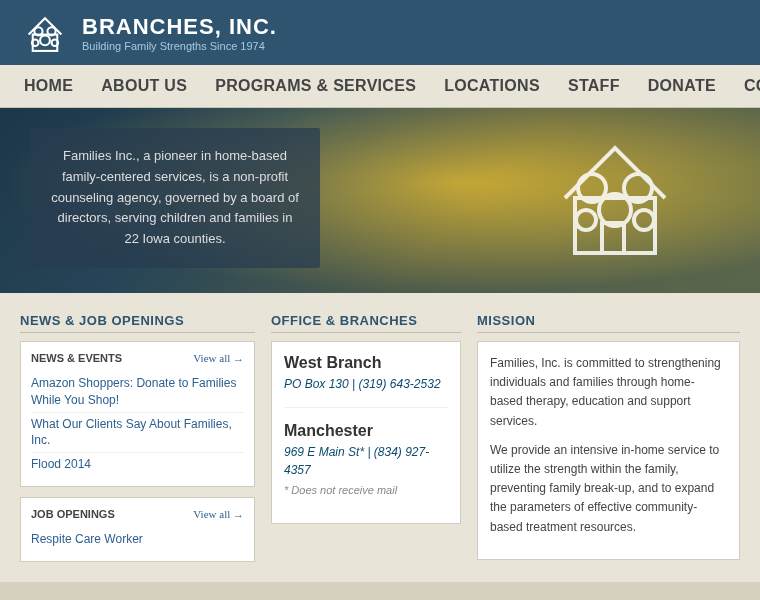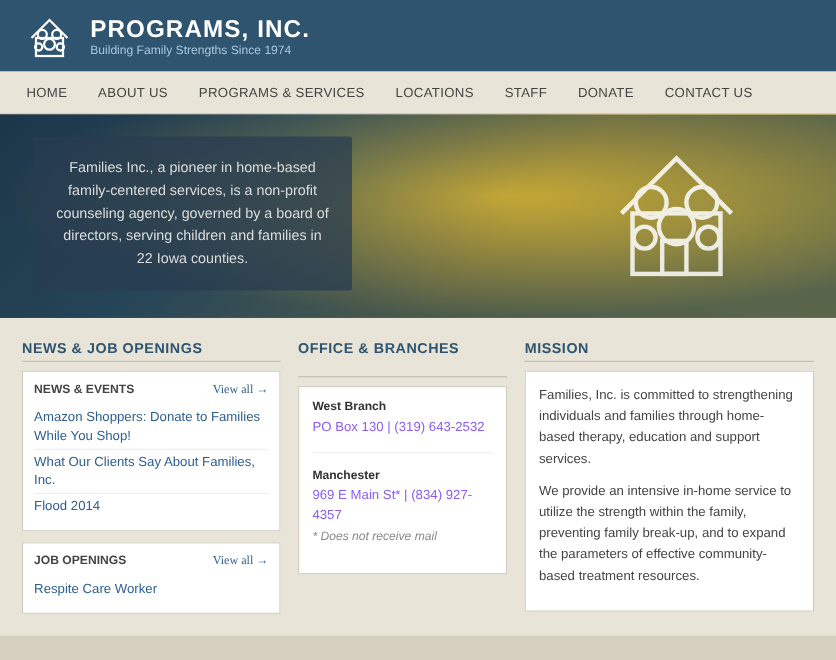--- a/index.html
+++ b/index.html
@@ -34,22 +34,22 @@
       background: #e8e4d8;
       border-bottom: 1px solid #c8c4b4;
       display: flex;
       padding: 0 10px;
     }
     nav a {
       display: block;
       padding: 12px 14px;
       text-decoration: none;
       color: #444;
-      font-size: 12px;
-      font-weight: normal;
+      font-size: 16px;
+      font-weight: bold;
       text-transform: uppercase;
       letter-spacing: 0.3px;
       white-space: nowrap;
     }
 
     
     .hero {
       position: relative;
       height: 185px;
       overflow: hidden;
@@ -162,43 +162,44 @@
       flex-shrink: 0;
     }
     .col-mid h2 {
       color: #2e5470;
       font-size: 13px;
       font-weight: bold;
       text-transform: uppercase;
       letter-spacing: 0.5px;
       margin-bottom: 8px;
       border-bottom: 1px solid #c0bcb0;
-      padding-bottom: 18px;
+      padding-bottom: 4px;
     }
     .branch-box {
       background: white;
       border: 1px solid #d0ccc0;
       padding: 12px;
     }
     .branch {
       margin-bottom: 14px;
       padding-bottom: 14px;
       border-bottom: 1px solid #eee;
     }
     .branch:last-of-type { border-bottom: none; margin-bottom: 12px; padding-bottom: 0; }
     .branch h3 {
-      font-size: 11px;
+      font-size: 16px;
       font-weight: bold;
       color: #333;
       margin-bottom: 3px;
     }
     .branch p {
       font-size: 12px;
-      color: #8b5cf6;
+      color: #0c4a6e;
       line-height: 1.5;
+      font-style: italic;
     }
     .branch .note {
       font-size: 11px;
       color: #888;
       font-style: italic;
       margin-top: 3px;
     }
 
     
     .col-right {
@@ -242,21 +243,21 @@
       <rect x="15" y="30" width="30" height="20"></rect>
 
       <circle cx="22" cy="26" r="5"></circle>
       <circle cx="38" cy="26" r="5"></circle>
       <circle cx="30" cy="37" r="6"></circle>
       <circle cx="18" cy="40" r="4"></circle>
       <circle cx="42" cy="40" r="4"></circle>
     </g>
   </svg>
   <div class="header-text">
-    <h1>PROGRAMS, INC.</h1>
+    <h1>BRANCHES, INC.</h1>
     <p>Building Family Strengths Since 1974</p>
   </div>
 </header>
 
 <nav>
   <a href="#">HOME</a>
   <a href="#">ABOUT US</a>
   <a href="#">PROGRAMS &amp; SERVICES</a>
   <a href="#">LOCATIONS</a>
   <a href="#">STAFF</a>

